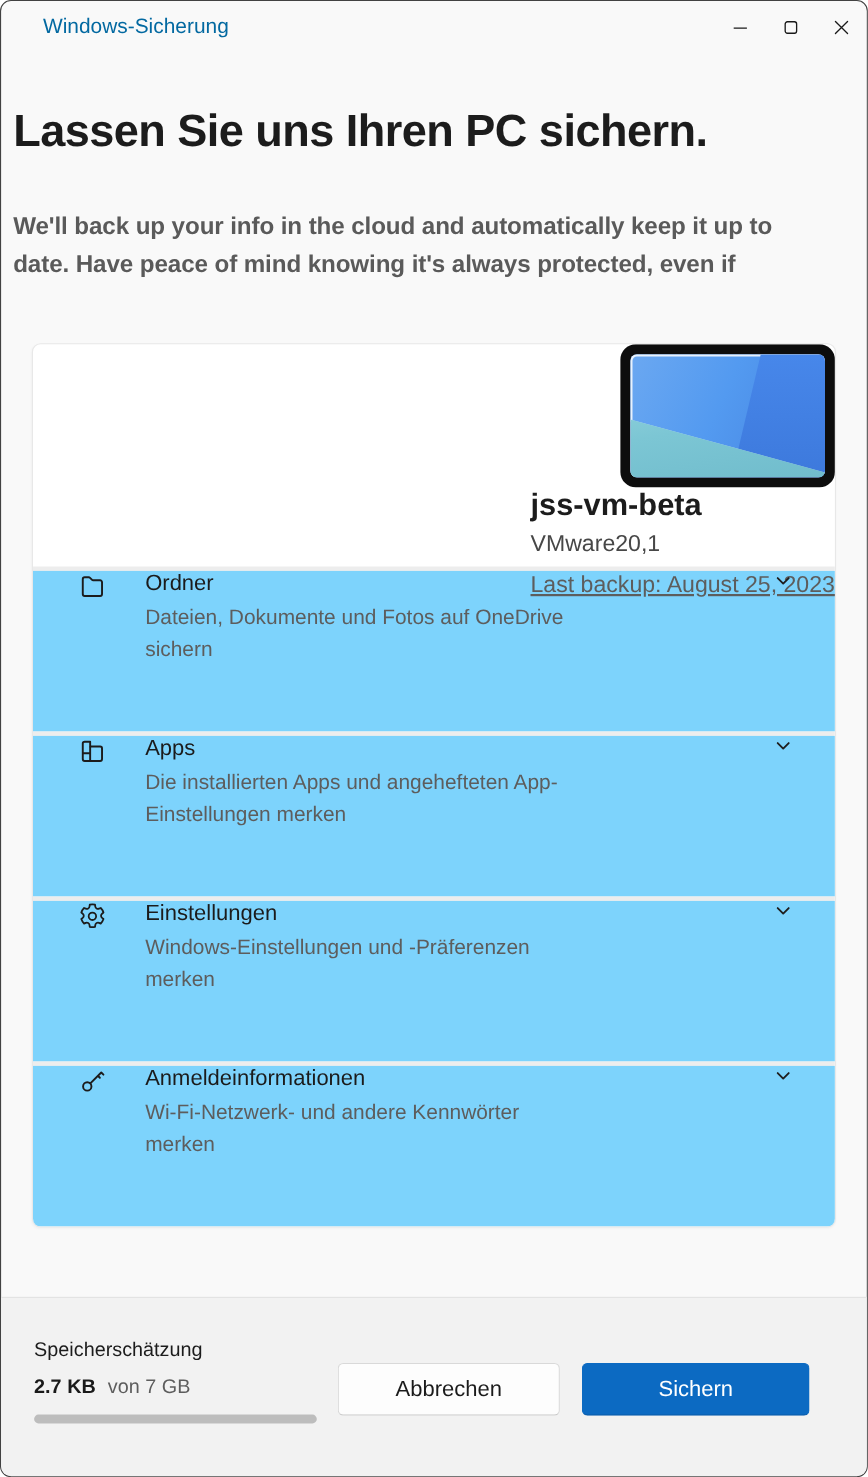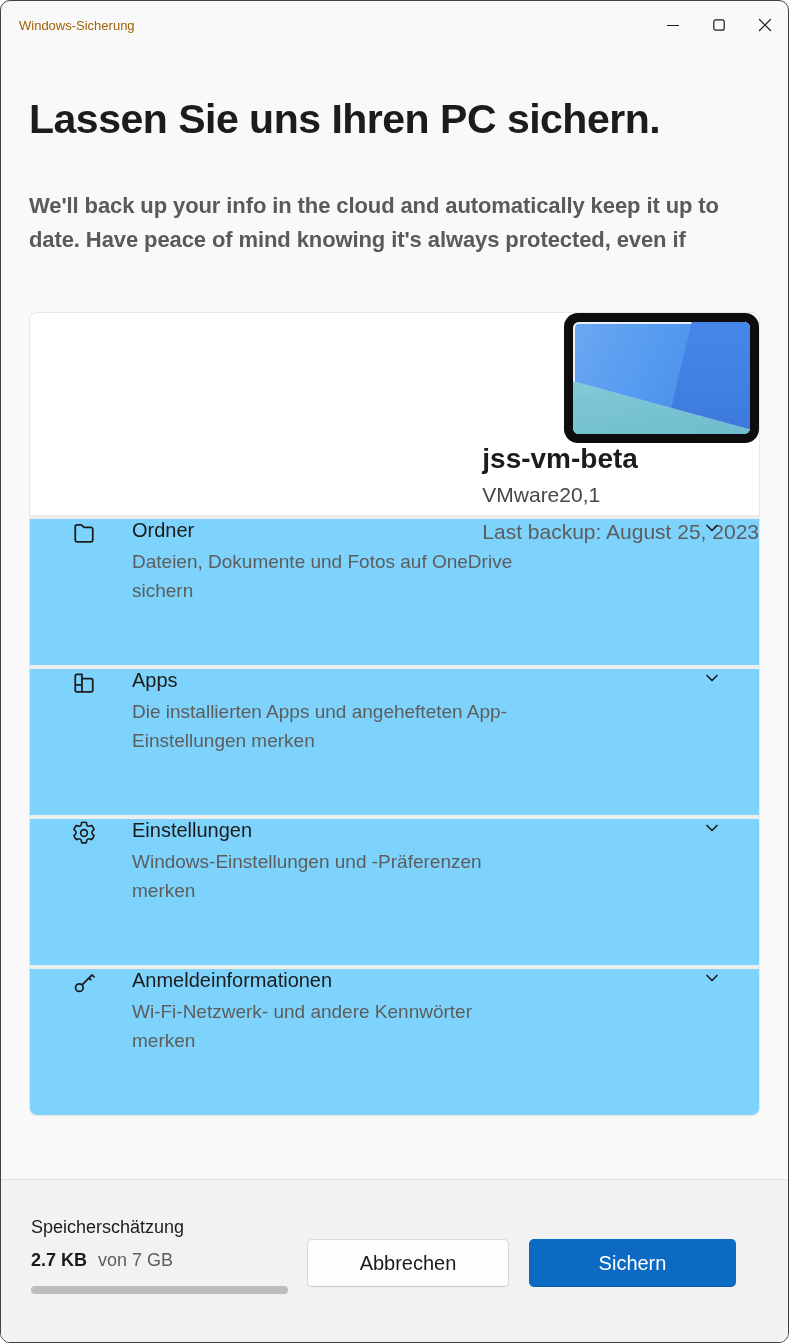--- a/index.html
+++ b/index.html
@@ -4,26 +4,26 @@
 <style>
   html,body{margin:0;padding:0;background:#ffffff;}
   .window{
     width:789px;height:1343px;box-sizing:border-box;position:relative;
     border:1px solid #424242;border-radius:10px;overflow:hidden;
     background:#f9f9f9;display:flex;flex-direction:column;
     font-family:"Liberation Sans",sans-serif;color:#1a1a1a;
   }
   
   .titlebar{height:48px;flex:0 0 auto;display:flex;align-items:center;}
-  .titlebar-title{font-size:13px;margin-left:18px;color:#a16207;}
+  .titlebar-title{font-size:19px;margin-left:38px;color:#0369a1;}
   .titlebar-spacer{flex:1;}
   .win-btn{width:46px;height:40px;display:flex;align-items:center;justify-content:center;background:transparent;border:none;padding:0;cursor:default;}
   .win-btn svg{display:block;}
   
-  .hero{padding:0 28px;flex:0 0 auto;}
+  .hero{padding:0 11px;flex:0 0 auto;}
   .heading{margin:46px 0 0 0;font-size:41px;line-height:48px;font-weight:700;letter-spacing:-0.5px;color:#1c1c1c;}
   .paragraph{margin-top:46px;font-size:22px;line-height:34px;color:#5a5a5a;letter-spacing:-0.1px;}
   .pline{display:block;font-weight:bold;}
   .privacy-link{color:#0b4da0;text-decoration:none;cursor:pointer;}
   
   .card{
     margin:55px 28px 0 28px;background:#ffffff;border:1px solid #e8e8e8;
     border-radius:8px;overflow:hidden;flex:0 0 auto;box-shadow:0 1px 2px rgba(0,0,0,0.03);
   }
   .sep{height:4px;background:#ededed;}
@@ -35,21 +35,21 @@
     box-shadow:inset 0 0 0 2px rgba(255,255,255,0.85);}
   .screen .band{position:absolute;inset:0;background:linear-gradient(180deg,#4787ea 0%,#3d79dc 100%);
     clip-path:polygon(67% 0,100% 0,100% 100%,52% 100%);}
   .screen .wedge{position:absolute;inset:0;background:linear-gradient(170deg,#9ed9e2 0%,#7cc6d4 55%,#70bccc 100%);
     clip-path:polygon(0 53%,100% 96%,100% 100%,0 100%);}
   .screen .ridge{position:absolute;inset:0;background:rgba(255,255,255,0.55);
     clip-path:polygon(0 53%,100% 96%,100% 97.5%,0 54.8%);}
   .device-info{margin-left:31px;}
   .device-name{font-size:28px;font-weight:700;color:#1c1c1c;}
   .device-model{font-size:21px;color:#474747;margin-top:8px;}
-  .device-backup{font-size:21px;color:#5d5d5d;margin-top:13px;}
+  .device-backup{font-size:21px;color:#5d5d5d;margin-top:13px;text-decoration:underline;}
   
   .row{height:146px;display:flex;align-items:flex-start;cursor:default;background:#7dd3fc;}
   .row-icon{flex:0 0 auto;margin-left:40px;width:28px;height:28px;color:#1c1c1c;display:flex;align-items:center;justify-content:center;}
   .row-text{margin-left:34px;flex:1;min-width:0;}
   .row-title{font-size:20px;color:#1b1b1b;}
   .row-desc{font-size:19px;line-height:29px;color:#5d5d5d;margin-top:5px;}
   .dline{display:block;}
   .row-chevron{flex:0 0 auto;margin-right:38px;color:#1f1f1f;display:flex;}
   
   .footer-spacer{flex:1;}

